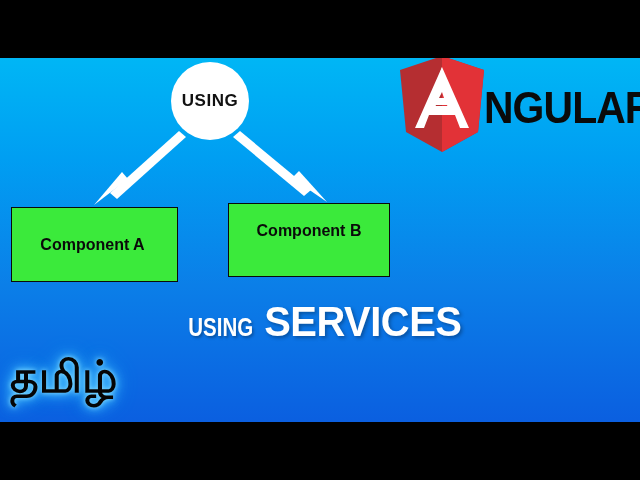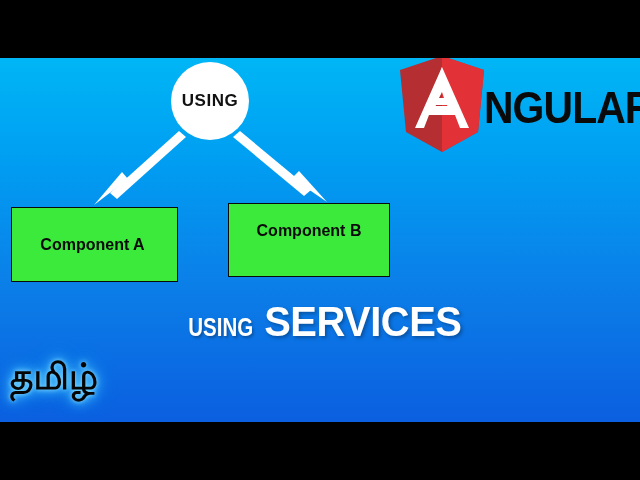--- a/index.html
+++ b/index.html
@@ -155,21 +155,21 @@
     text-shadow: 2px 2px 4px rgba(0,0,0,0.30);
     font-family: "Liberation Sans", sans-serif;
   }
 
   
   #tamil {
     position: absolute;
     left: 10px;
     top: 352px;
     z-index: 24;
-    font-size: 36px;
+    font-size: 44px;
     line-height: 50px;
     font-weight: bold;
     color: #050505;
     font-family: "Liberation Sans", sans-serif;
     text-shadow:
       0 0 4px #7fd8ff,
       0 0 8px #5fc8ff,
       0 0 14px #36b9ff,
       0 0 20px #2ab0ff;
   }

